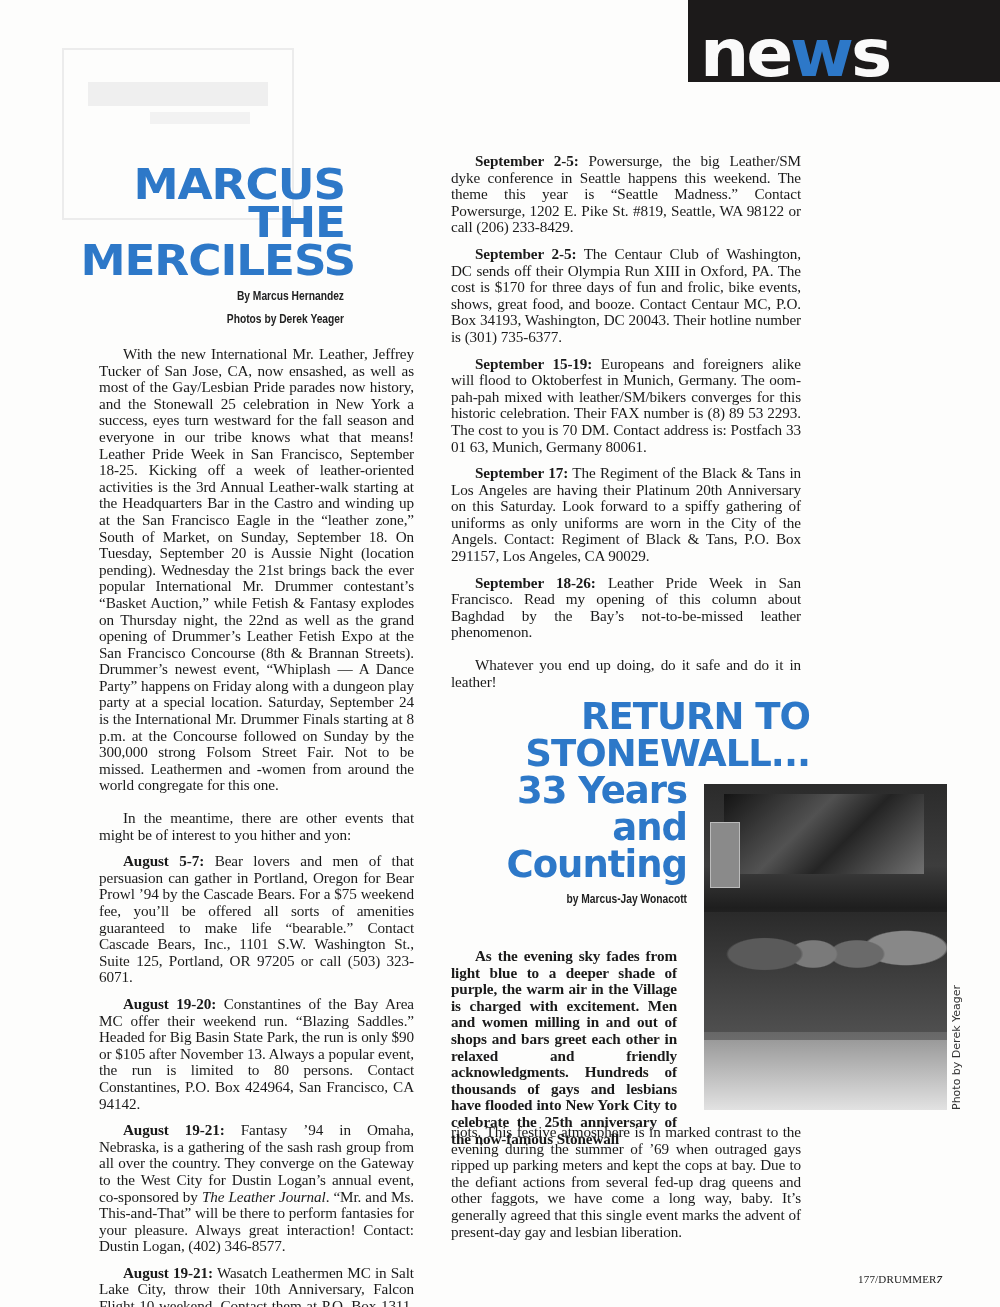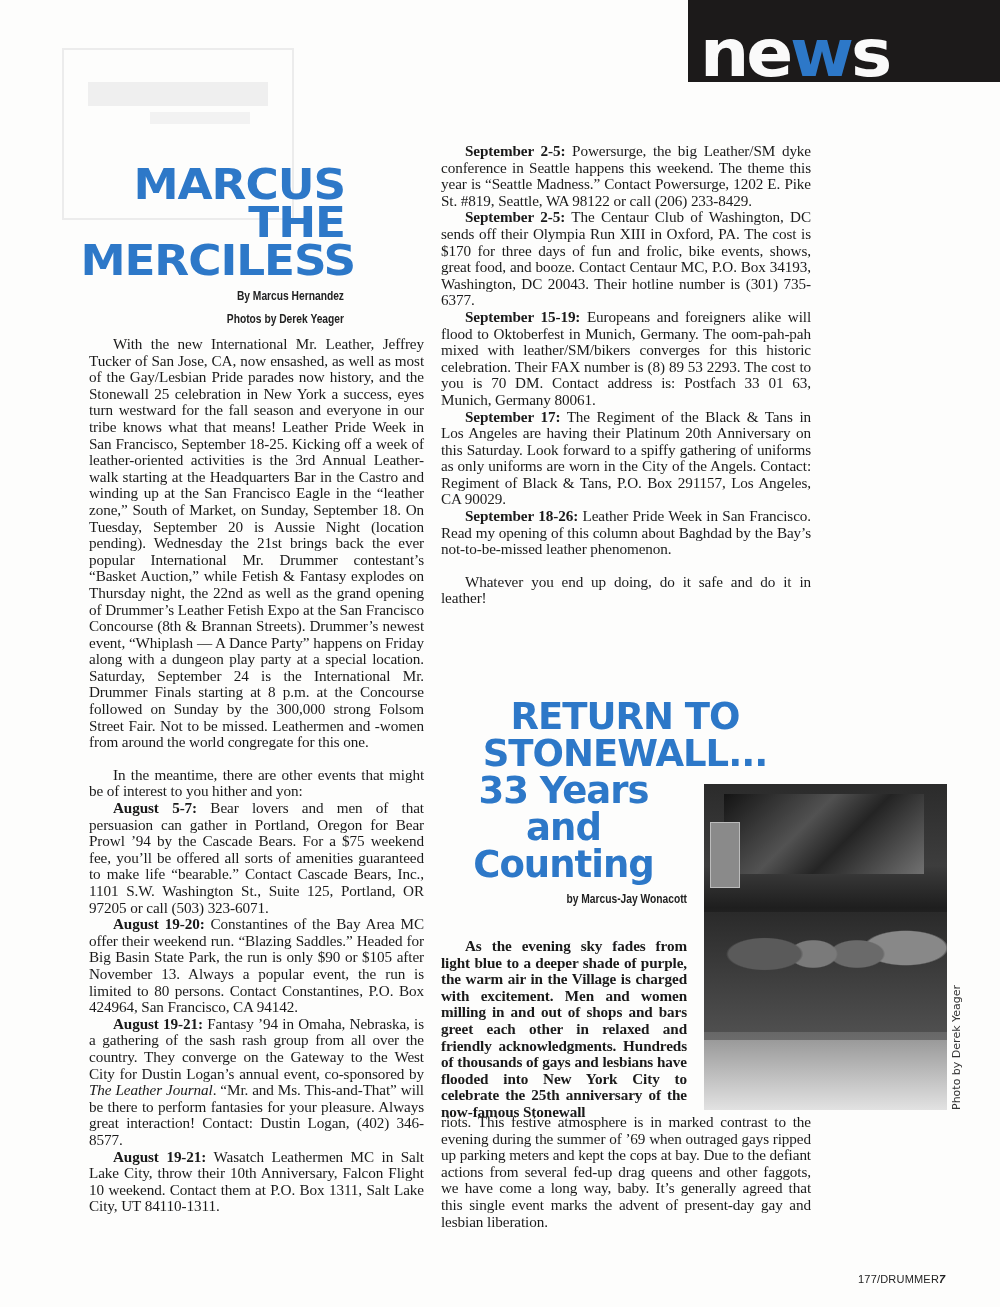--- a/index.html
+++ b/index.html
@@ -13,46 +13,46 @@
     .news-band { position: absolute; left: 688px; top: 0; width: 312px; height: 82px; background: #1c1a1a; }
     .news-word { position: absolute; left: 700px; top: 26px; height: 56px; display: flex; align-items: flex-end;
       font-family: "DejaVu Sans", sans-serif; font-weight: bold; font-size: 66px; line-height: 56px; letter-spacing: -3px; transform: scaleX(1.05); transform-origin: left bottom; }
     .news-word span { display: inline-block; background: transparent; }
     .news-word .w { color: #fafafa; }
     .news-word .blue { color: #2d78c8; }
 
     .headline { position: absolute; text-align: right; color: #2d78c8;
       font-family: "DejaVu Sans", sans-serif; font-weight: bold; letter-spacing: -1px; }
     .h1 { left: 100px; top: 166px; width: 245px; font-size: 42px; line-height: 38px; text-transform: uppercase; transform: scaleX(1.08); transform-origin: right; }
-    .h2 { left: 440px; top: 698px; width: 370px; font-size: 37px; line-height: 37px; transform: scaleX(1.0); transform-origin: right; text-align: center; }
+    .h2 { left: 440px; top: 698px; width: 370px; font-size: 37px; line-height: 37px; transform: scaleX(1.0); transform-origin: right; }
 
     .byline { position: absolute; text-align: right; font-family: "Liberation Sans", sans-serif; font-weight: bold; font-size: 12.5px; color: #222; transform: scaleX(0.82); transform-origin: right; }
 
     .col { position: absolute; font-size: 15.2px; line-height: 16.6px; text-align: justify; letter-spacing: -0.1px; }
-    .col p { margin: 0; }
+    .col p { margin: 10px; }
     .col p.ind { text-indent: 24px; }
     .col p.gap { margin-top: 16px; }
     .col b { font-weight: bold; }
     .col i { }
 
     .photo { position: absolute; left: 704px; top: 784px; width: 243px; height: 326px;
       background: linear-gradient(180deg, #2b2b2b 0%, #3d3d3d 25%, #1e1e1e 38%, #4a4a4a 60%, #6e6e6e 80%, #c8c8c8 100%); overflow: hidden; }
     .photo .banner { position: absolute; left: 20px; top: 10px; width: 200px; height: 80px; background: linear-gradient(135deg,#111 0%,#555 40%,#222 60%,#777 100%); opacity: .9; }
     .photo .poster { position: absolute; left: 6px; top: 38px; width: 30px; height: 66px; background: #8a8a8a; border: 1px solid #bbb; }
     .photo .people { position: absolute; left: 0; top: 128px; width: 243px; height: 120px;
       background: radial-gradient(ellipse at 25% 35%, #5a5a5a 0 14%, transparent 15%),
                   radial-gradient(ellipse at 45% 35%, #7a7a7a 0 12%, transparent 13%),
                   radial-gradient(ellipse at 63% 35%, #6a6a6a 0 12%, transparent 13%),
                   radial-gradient(ellipse at 83% 30%, #888 0 14%, transparent 15%),
                   linear-gradient(180deg, #2a2a2a 0%, #4f4f4f 100%); }
     .photo .table { position: absolute; left: 0; top: 256px; width: 243px; height: 70px; background: linear-gradient(180deg,#9a9a9a,#e2e2e2); }
     .photo-credit { position: absolute; left: 950px; top: 1110px; transform: rotate(-90deg); transform-origin: left top;
       font-family: "DejaVu Sans", sans-serif; font-size: 11px; color: #333; white-space: nowrap; }
 
-    .folio { position: absolute; left: 858px; top: 1273px; font-family: Liberation Sans, sans-serif; font-size: 11px; color: #222; letter-spacing: 0.2px; }
+    .folio { position: absolute; left: 858px; top: 1273px; font-family: Liberation Serif, serif; font-size: 11px; color: #222; letter-spacing: 0.2px; }
     .folio b { font-weight: 900; font-style: italic; }
   </style>
 </head>
 <body>
 
 <div class="ghost-frame"></div>
 <div class="ghost-bar"></div>
 <div class="ghost-bar2"></div>
 
 <div class="news-band"></div>

